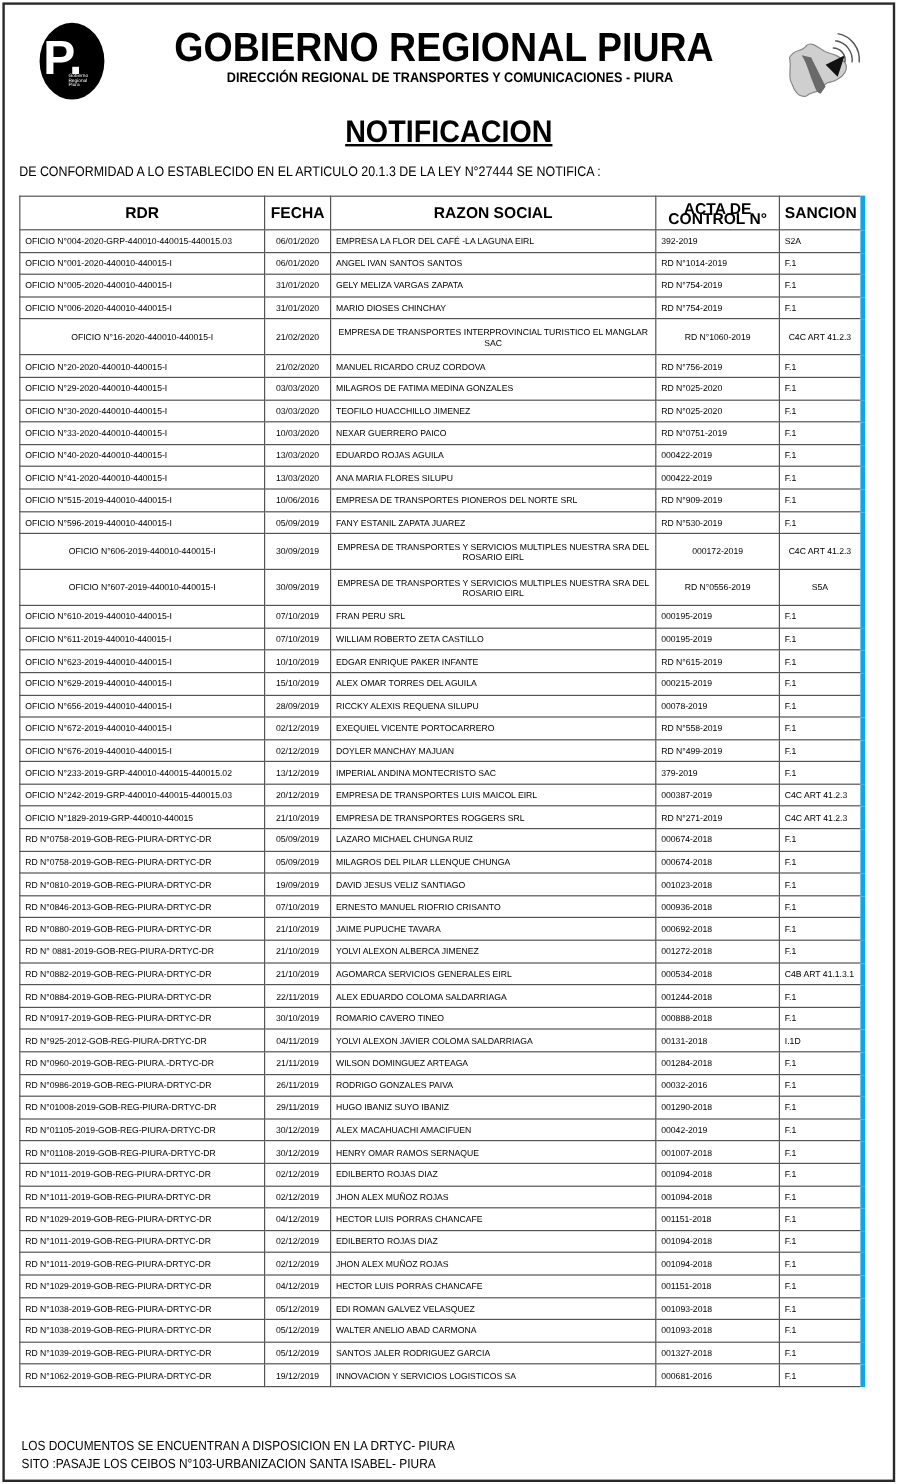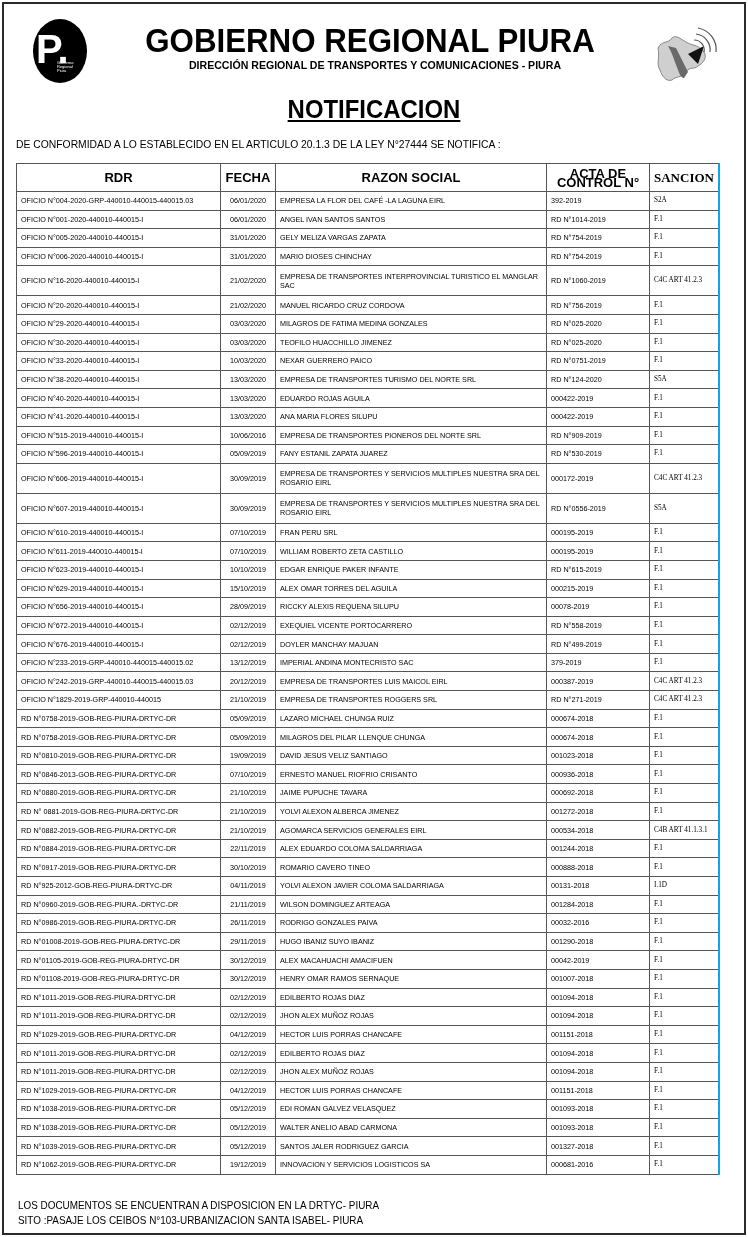--- a/index.html
+++ b/index.html
@@ -45,24 +45,24 @@
     position: absolute; left: 16px; top: 163px; width: 702px;
     border-collapse: collapse; table-layout: fixed;
   }
   table.grid th, table.grid td {
     border: 1px solid #555; font-size: 7.2px; padding: 0 4px;
     text-align: left; vertical-align: middle; line-height: 9px;
     overflow: hidden;
   }
   table.grid th { height: 28px; font-weight: bold; text-align: center; font-size: 13px; }
   table.grid td { height: 18.6px; }
-  table.grid tr.tall td { height: 30px; }
+  table.grid tr.tall td { height: 30px; text-align: center; }
   table.grid td.rdr { white-space: nowrap; }
   table.grid td.fecha { text-align: center; }
-  table.grid th.sancion, table.grid td.sancion { border-right: 2px solid #0ea5e9; font-family: Liberation Serif, serif; }
+  table.grid th.sancion, table.grid td.sancion { border-right: 4px solid #0ea5e9; }
   table.grid tr { border-bottom: 1px solid #333; }
   .footer {
     position: absolute; left: 18px; top: 1198px; font-size: 11px; line-height: 15px;
     transform: scaleX(0.9); transform-origin: left top; white-space: nowrap;
   }
 </style>
 </head>
 <body>
 
 <div class="frame"></div>
@@ -163,27 +163,20 @@
         <td class="sancion">F.1</td>
       </tr>
       <tr>
         <td class="rdr">OFICIO N°33-2020-440010-440015-I</td>
         <td class="fecha">10/03/2020</td>
         <td class="razon">NEXAR GUERRERO PAICO</td>
         <td class="acta">RD N°0751-2019</td>
         <td class="sancion">F.1</td>
       </tr>
       <tr>
-        <td class="rdr">OFICIO N°38-2020-440010-440015-I</td>
-        <td class="fecha">13/03/2020</td>
-        <td class="razon">EMPRESA DE TRANSPORTES TURISMO DEL NORTE SRL</td>
-        <td class="acta">RD N°124-2020</td>
-        <td class="sancion">S5A</td>
-      </tr>
-      <tr>
         <td class="rdr">OFICIO N°40-2020-440010-440015-I</td>
         <td class="fecha">13/03/2020</td>
         <td class="razon">EDUARDO ROJAS AGUILA</td>
         <td class="acta">000422-2019</td>
         <td class="sancion">F.1</td>
       </tr>
       <tr>
         <td class="rdr">OFICIO N°41-2020-440010-440015-I</td>
         <td class="fecha">13/03/2020</td>
         <td class="razon">ANA MARIA FLORES SILUPU</td>

